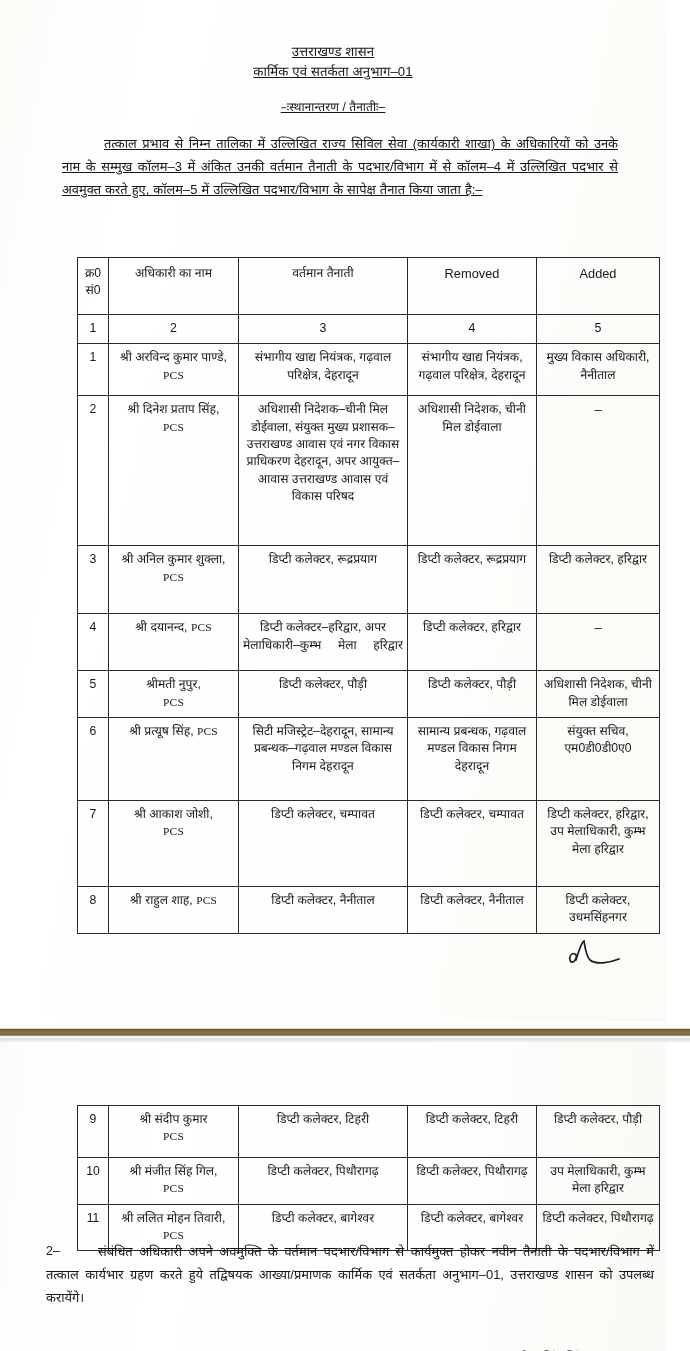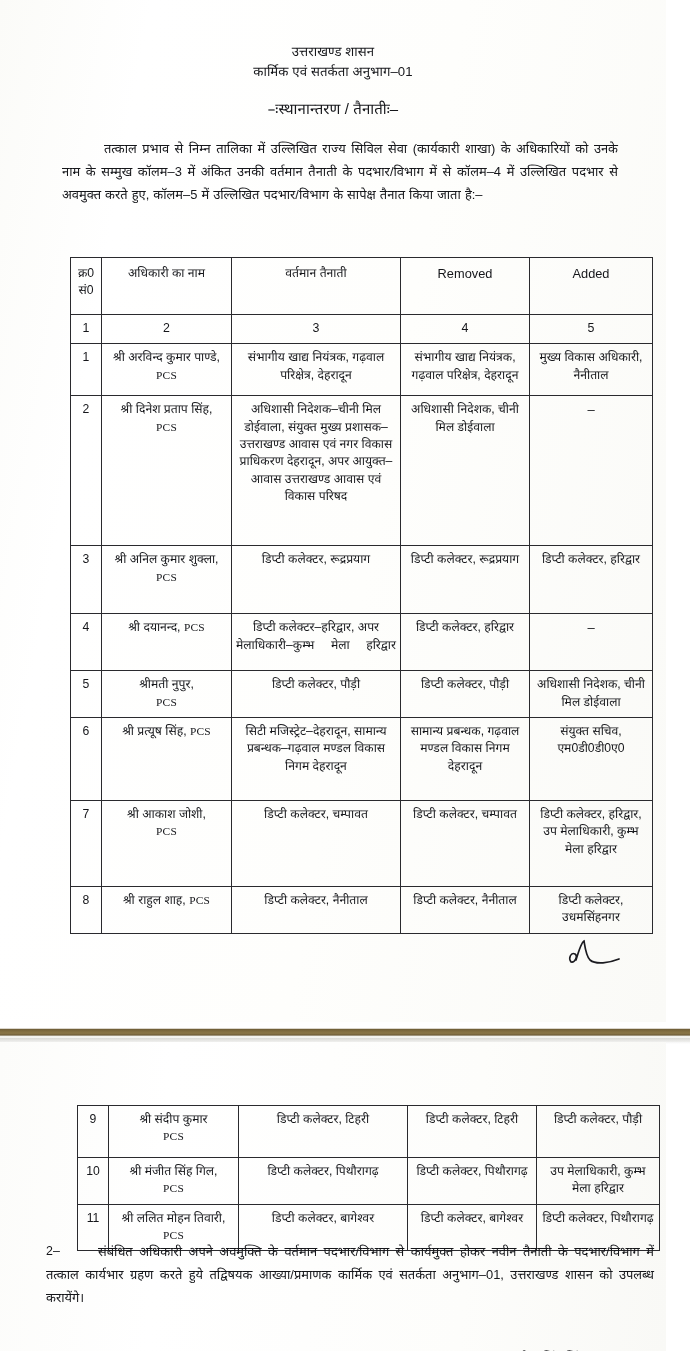--- a/index.html
+++ b/index.html
@@ -13,20 +13,21 @@
     position: relative;
     font-family: "Liberation Sans", "DejaVu Sans", sans-serif;
     color: #15161a;
     overflow: hidden;
   }
   .page {
     position: absolute;
     left: 0;
     width: 666px;
     background: #fdfdfb;
+    text-decoration: underline;
   }
   #page-one {
     top: 0;
     height: 1022px;
     background:
       linear-gradient(100deg, #fbfbf8 0%, #ffffff 18%, #fefefc 55%, #fafaf7 100%);
   }
   #page-two {
     top: 1042px;
     height: 309px;
@@ -74,21 +75,21 @@
     content: "";
     position: absolute;
     left: 1px; right: 1px; bottom: 3px;
     height: 1.4px;
     background: #1c1c20;
   }
   .head .code { font-weight: bold; font-size: 12.6px; letter-spacing: .2px; }
   .head .subject {
     display: block;
     margin-top: 16px;
-    font-size: 15px;
+    font-size: 12px;
     font-weight: 500;
   }
 
   
   .intro {
     margin: 17px 48px 14px 62px;
     font-size: 12.9px;
     line-height: 1.78;
     text-align: justify;
     text-indent: 42px;
@@ -97,21 +98,21 @@
 
   
   table.grid {
     border-collapse: collapse;
     table-layout: fixed;
     font-size: 12.2px;
     line-height: 1.42;
   }
   #table-one {
     position: absolute;
-    left: 70px;
+    left: 77px;
     top: 257px;
     width: 582px;
   }
   #table-two {
     position: absolute;
     left: 77px;
     top: 63px;
     width: 582px;
   }
   table.grid td, table.grid th {

